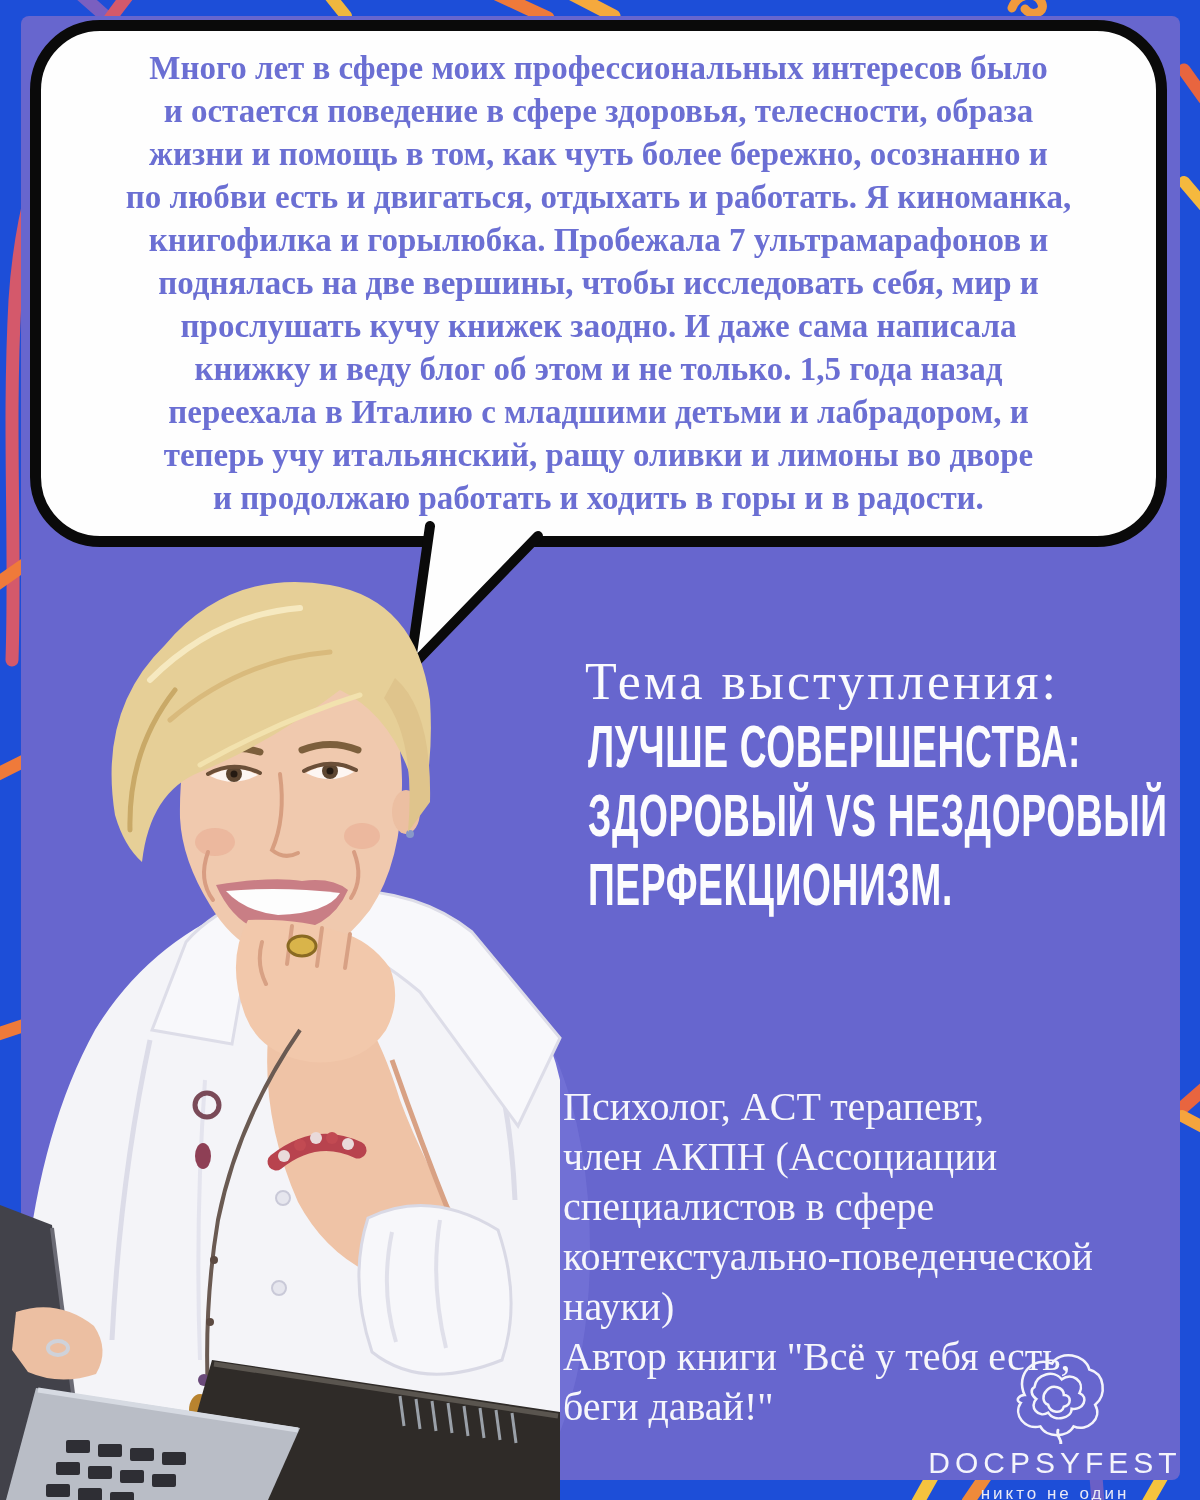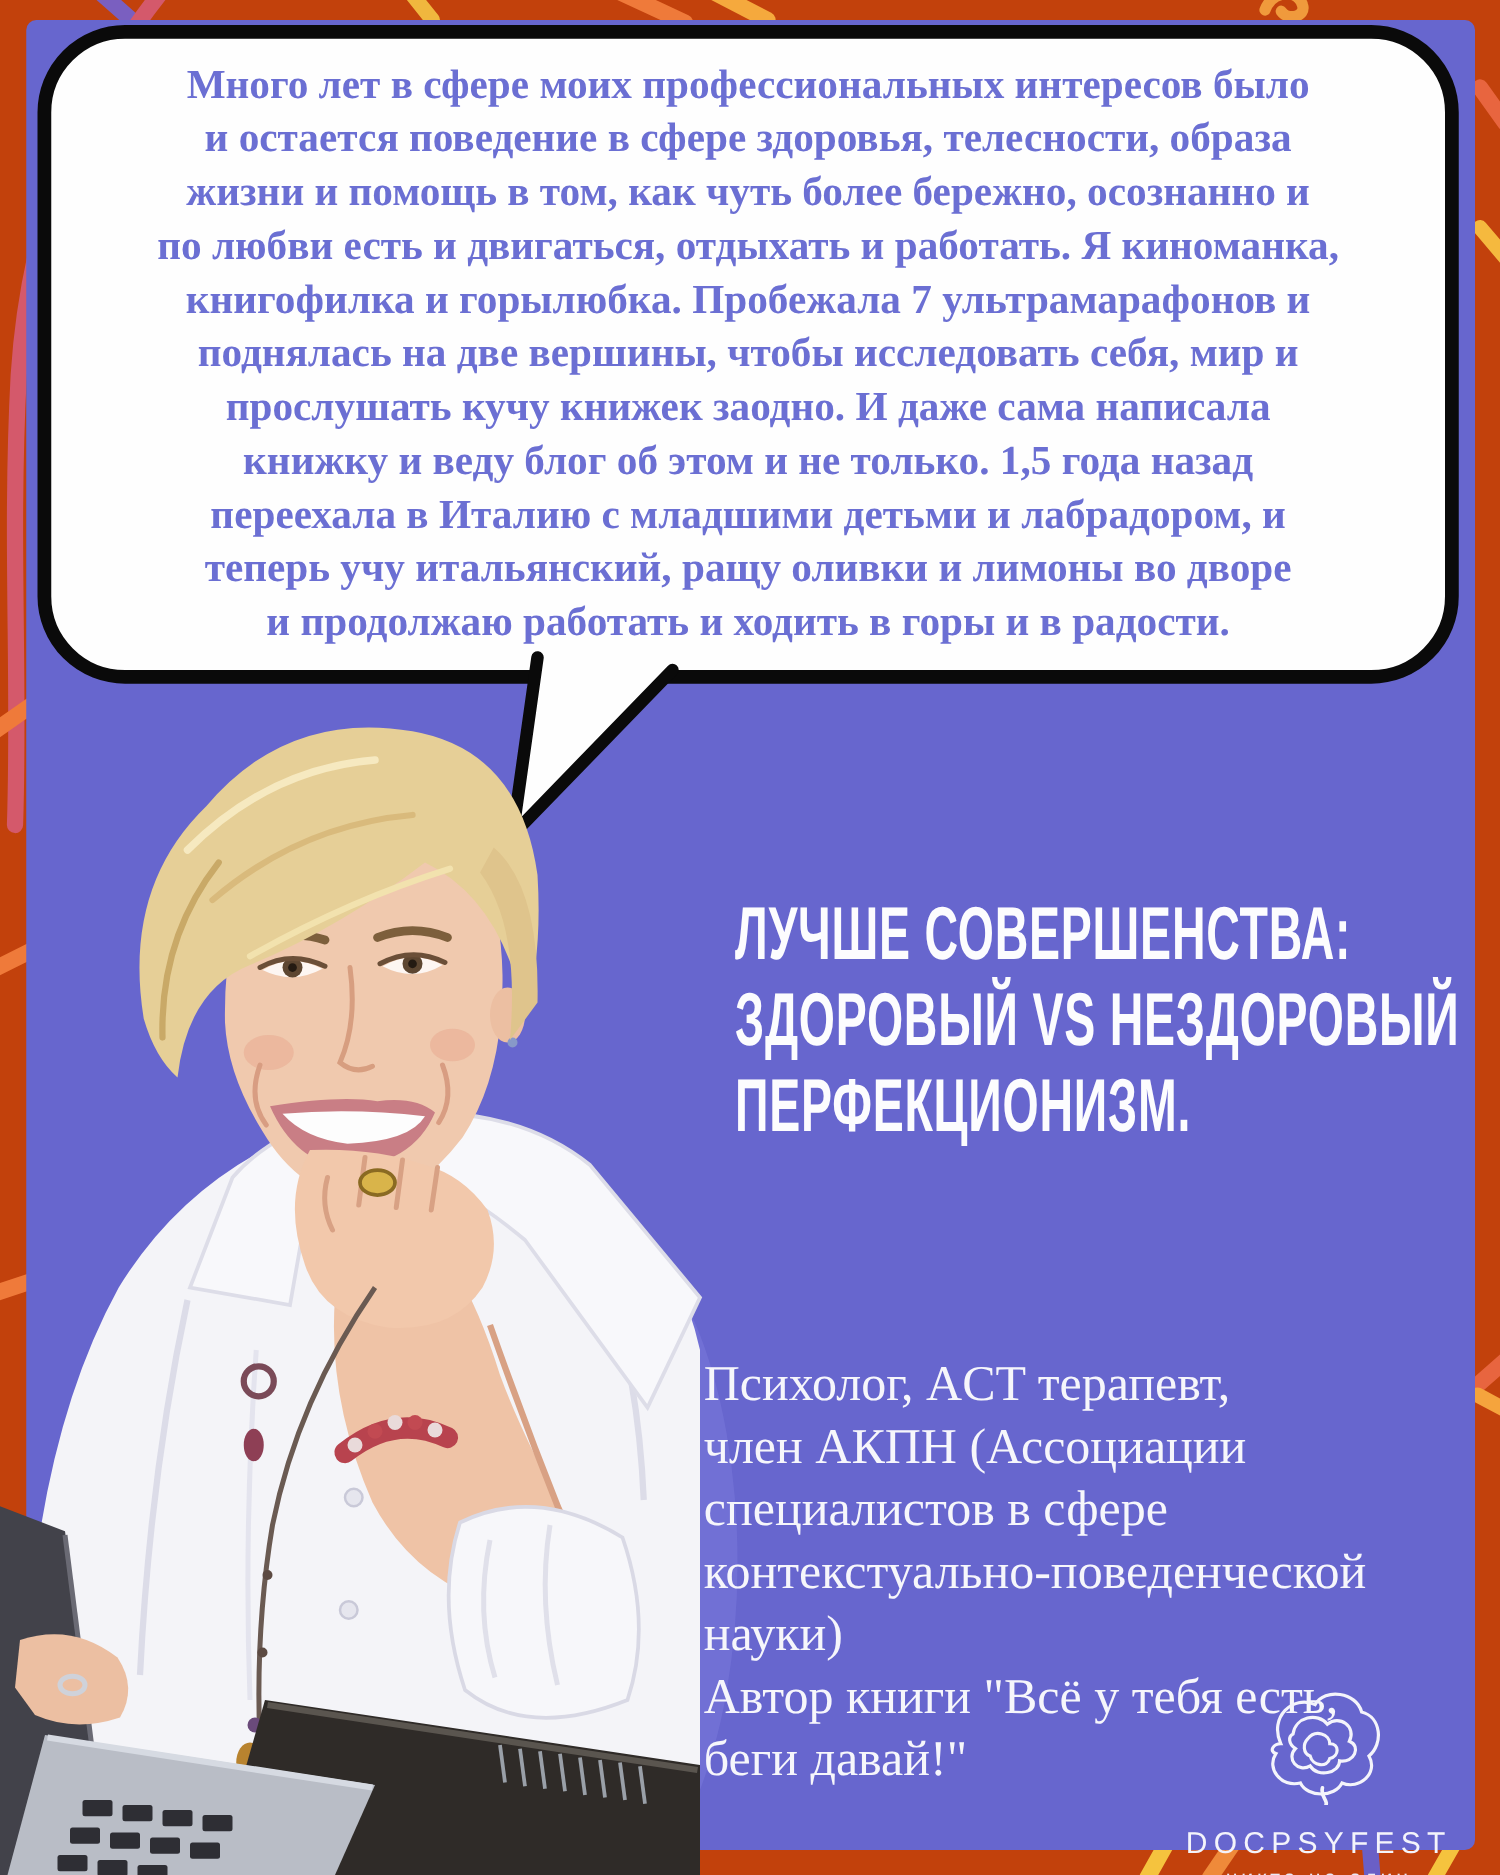--- a/index.html
+++ b/index.html
@@ -1,18 +1,18 @@
 <!DOCTYPE html>
 <html><head>
 <meta charset="utf-8">
 <style>
   html,body{margin:0;padding:0;background:#ffffff;}
   .page{
     position:relative;width:1200px;height:1500px;overflow:hidden;
-    background:#c2410c;font-family:"Liberation Serif",serif;
+    background:#1d4ed8;font-family:"Liberation Serif",serif;
   }
   .bg-decor{position:absolute;left:0;top:0;width:1200px;height:1500px;}
   .panel{
     position:absolute;left:21px;top:16px;width:1159px;height:1464px;
     background:#6766ce;border-radius:8px;
   }
   .bubble{
     position:absolute;left:30px;top:20px;width:1137px;height:527px;
     background:#fefefe;border:11px solid #0a0a0a;border-radius:70px;
     box-sizing:border-box;
@@ -46,21 +46,21 @@
     position:absolute;left:563px;top:1082px;width:620px;
     color:#f6f6fb;font-size:40px;line-height:50px;white-space:pre-line;
     font-family:"Liberation Serif",serif;font-weight:400;
   }
   .logo{
     position:absolute;left:935px;top:1348px;width:240px;
     display:flex;flex-direction:column;align-items:center;color:#f4f4fb;
     font-family:"Liberation Sans",sans-serif;
   }
   .logo-mark{width:108px;height:96px;margin-bottom:2px;}
-  .logo-word{font-size:24px;letter-spacing:5px;font-weight:400;color:#f4f4fb;margin-top:15px;}
+  .logo-word{font-size:30px;letter-spacing:5px;font-weight:400;color:#f4f4fb;}
   .logo-tag{font-size:17px;letter-spacing:3px;margin-top:4px;color:#e9e9f6;}
 </style>
 </head>
 <body>
 
 <div class="page">
 
   <svg class="bg-decor" viewBox="0 0 1200 1500" fill="none">
     <g>
       <path d="M 78,-8 L 112,22" stroke="#7a5fc0" stroke-width="13" stroke-linecap="round"></path>
@@ -223,20 +223,21 @@
         <rect x="152" y="914" width="24" height="13" rx="2"></rect>
       <rect x="46" y="924" width="24" height="13" rx="2"></rect>
         <rect x="78" y="928" width="24" height="13" rx="2"></rect>
       <rect x="110" y="932" width="24" height="13" rx="2"></rect>
     </g>
 
     <path d="M 16,752 Q 58,738 94,766 Q 110,790 96,814 Q 60,826 28,812 L 12,790 Z" fill="#ecbfa2"></path>
     <ellipse cx="58" cy="788" rx="10" ry="7" fill="none" stroke="#cfd2da" stroke-width="4"></ellipse>
   </svg>
 
+  <div class="theme-label">Тема выступления:</div>
   <div class="headline">ЛУЧШЕ СОВЕРШЕНСТВА:
 ЗДОРОВЫЙ VS НЕЗДОРОВЫЙ
 ПЕРФЕКЦИОНИЗМ.</div>
   <div class="speaker-bio">Психолог, ACT терапевт,
 член АКПН (Ассоциации
 специалистов в сфере
 контекстуально-поведенческой
 науки)
 Автор книги "Всё у тебя есть,
 беги давай!"</div>

